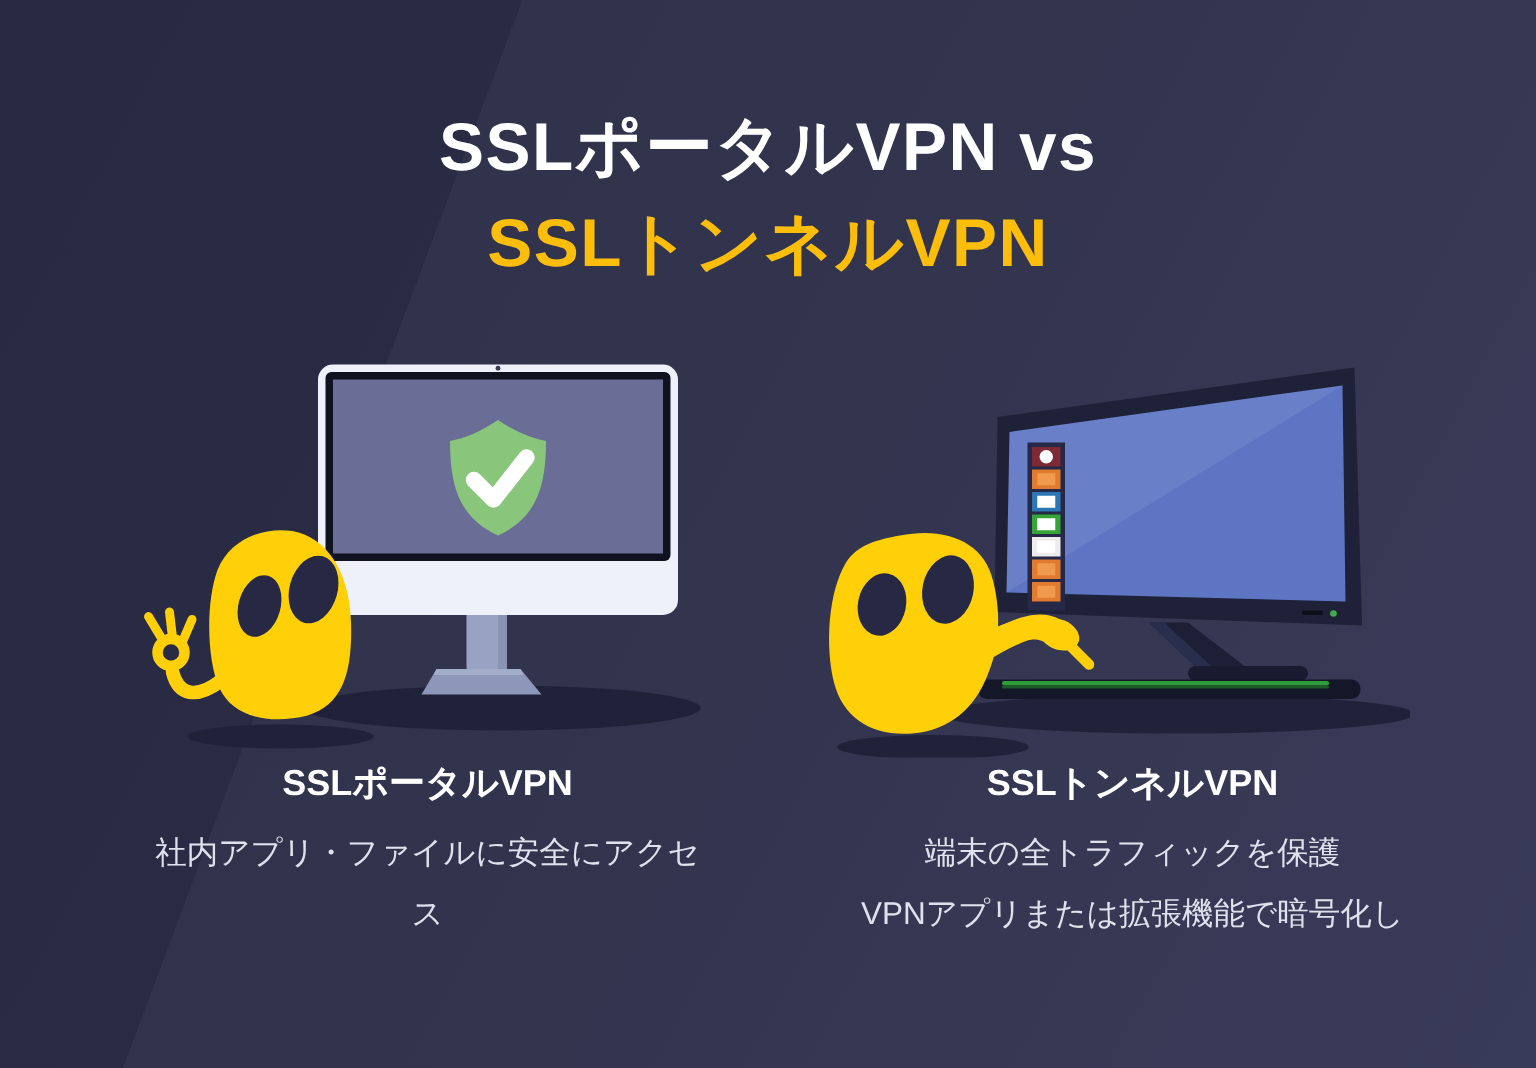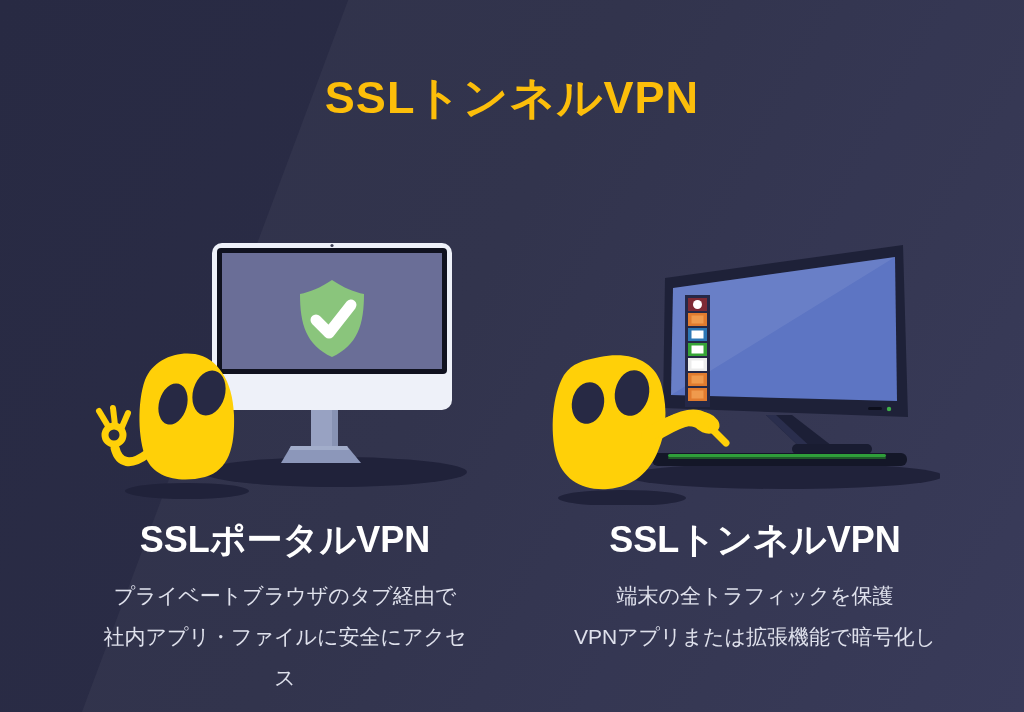--- a/index.html
+++ b/index.html
@@ -16,30 +16,31 @@
   }
   .title{position:absolute;top:66px;left:0;width:100%;text-align:center;line-height:1.42;}
   .title .l1{font-size:45px;font-weight:700;color:#ffffff;letter-spacing:1px;}
   .title .l2{font-size:45px;font-weight:700;color:#fcbe0a;letter-spacing:1px;}
   .illu{position:absolute;}
   .illu-left{left:95px;top:232px;width:380px;height:270px;}
   .illu-right{left:540px;top:235px;width:400px;height:270px;}
   .caption{position:absolute;text-align:center;color:#fff;}
   .caption-left{left:35px;top:506px;width:500px;}
   .caption-right{left:530px;top:506px;width:450px;}
-  .caption h2{margin:10px 0 20px 0;font-size:36px;font-weight:700;color:#ffffff;}
+  .caption h2{margin:0 0 20px 0;font-size:24px;font-weight:700;color:#ffffff;}
   .caption .line{font-size:21px;color:#dfe1ec;margin:0 0 19px 0;line-height:1.05;}
 </style>
 </head>
 <body>
 
 <div class="stage">
   <div class="bg-band"></div>
 
   <div class="title">
+    <div class="l1">SSLポータルVPN vs</div>
     <div class="l2">SSLトンネルVPN</div>
   </div>
 
   <svg class="illu illu-left" viewBox="0 0 380 270">
 
     <ellipse cx="240" cy="240" rx="132" ry="15" fill="#20223a"></ellipse>
     <ellipse cx="92" cy="259" rx="62" ry="8" fill="#20223a"></ellipse>
 
     <rect x="216" y="160" width="27" height="58" fill="#98a2c2"></rect>
     <rect x="237" y="160" width="6" height="58" fill="#8893b4"></rect>
@@ -110,21 +111,20 @@
       <path d="M172 194 L186 208" stroke="#ffd008" stroke-width="7" stroke-linecap="round"></path>
       <path d="M60 122 C90 116 116 126 122 152 C128 176 126 198 118 216 C110 236 94 252 68 254 C42 256 22 244 16 220 C10 196 12 160 24 140 C32 128 44 125 60 122 Z" fill="#ffd008"></path>
       <ellipse cx="48" cy="168" rx="16" ry="21" transform="rotate(12 48 168)" fill="#272944"></ellipse>
       <ellipse cx="92" cy="158" rx="17" ry="23" transform="rotate(12 92 158)" fill="#272944"></ellipse>
       <path d="M108 200 C130 186 146 181 158 186" fill="none" stroke="#ffd008" stroke-width="14" stroke-linecap="round"></path>
     </g>
   </svg>
 
   <div class="caption caption-left">
     <h2>SSLポータルVPN</h2>
-    <div class="line">プライベートブラウザのタブ経由で</div>
     <div class="line">社内アプリ・ファイルに安全にアクセ</div>
     <div class="line">ス</div>
   </div>
 
   <div class="caption caption-right">
     <h2>SSLトンネルVPN</h2>
     <div class="line">端末の全トラフィックを保護</div>
     <div class="line">VPNアプリまたは拡張機能で暗号化し</div>
   </div>
 </div>

